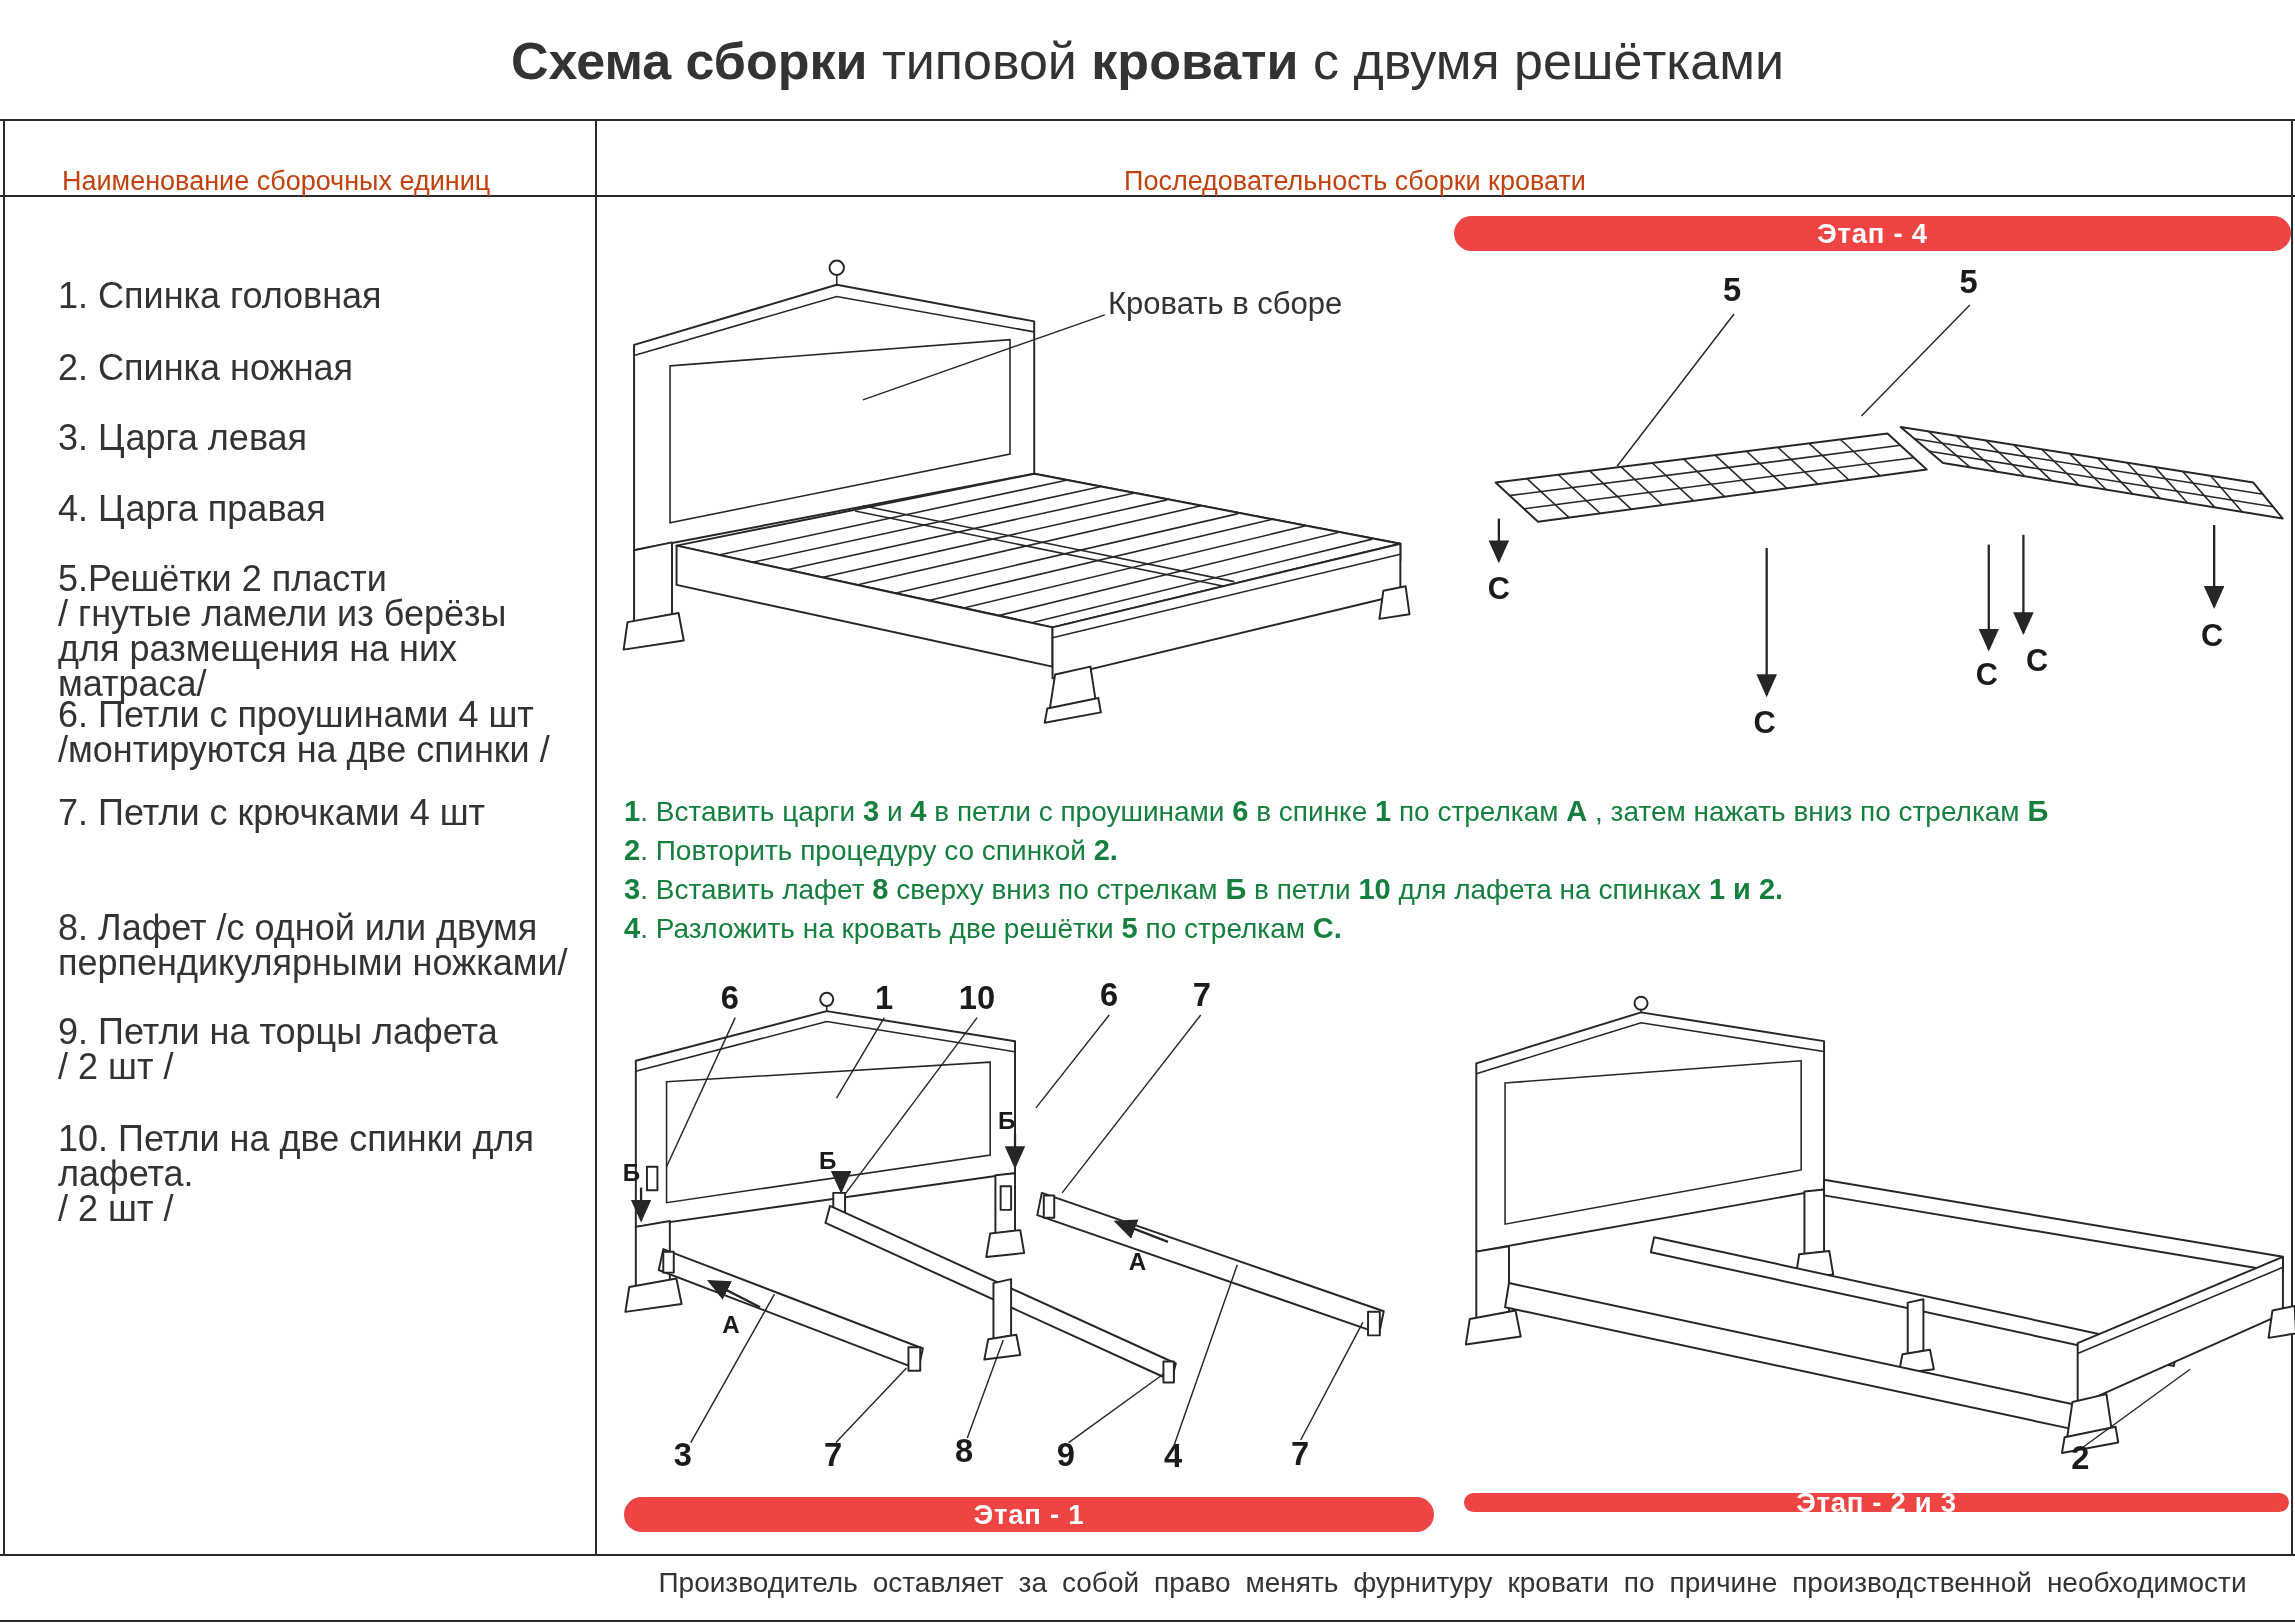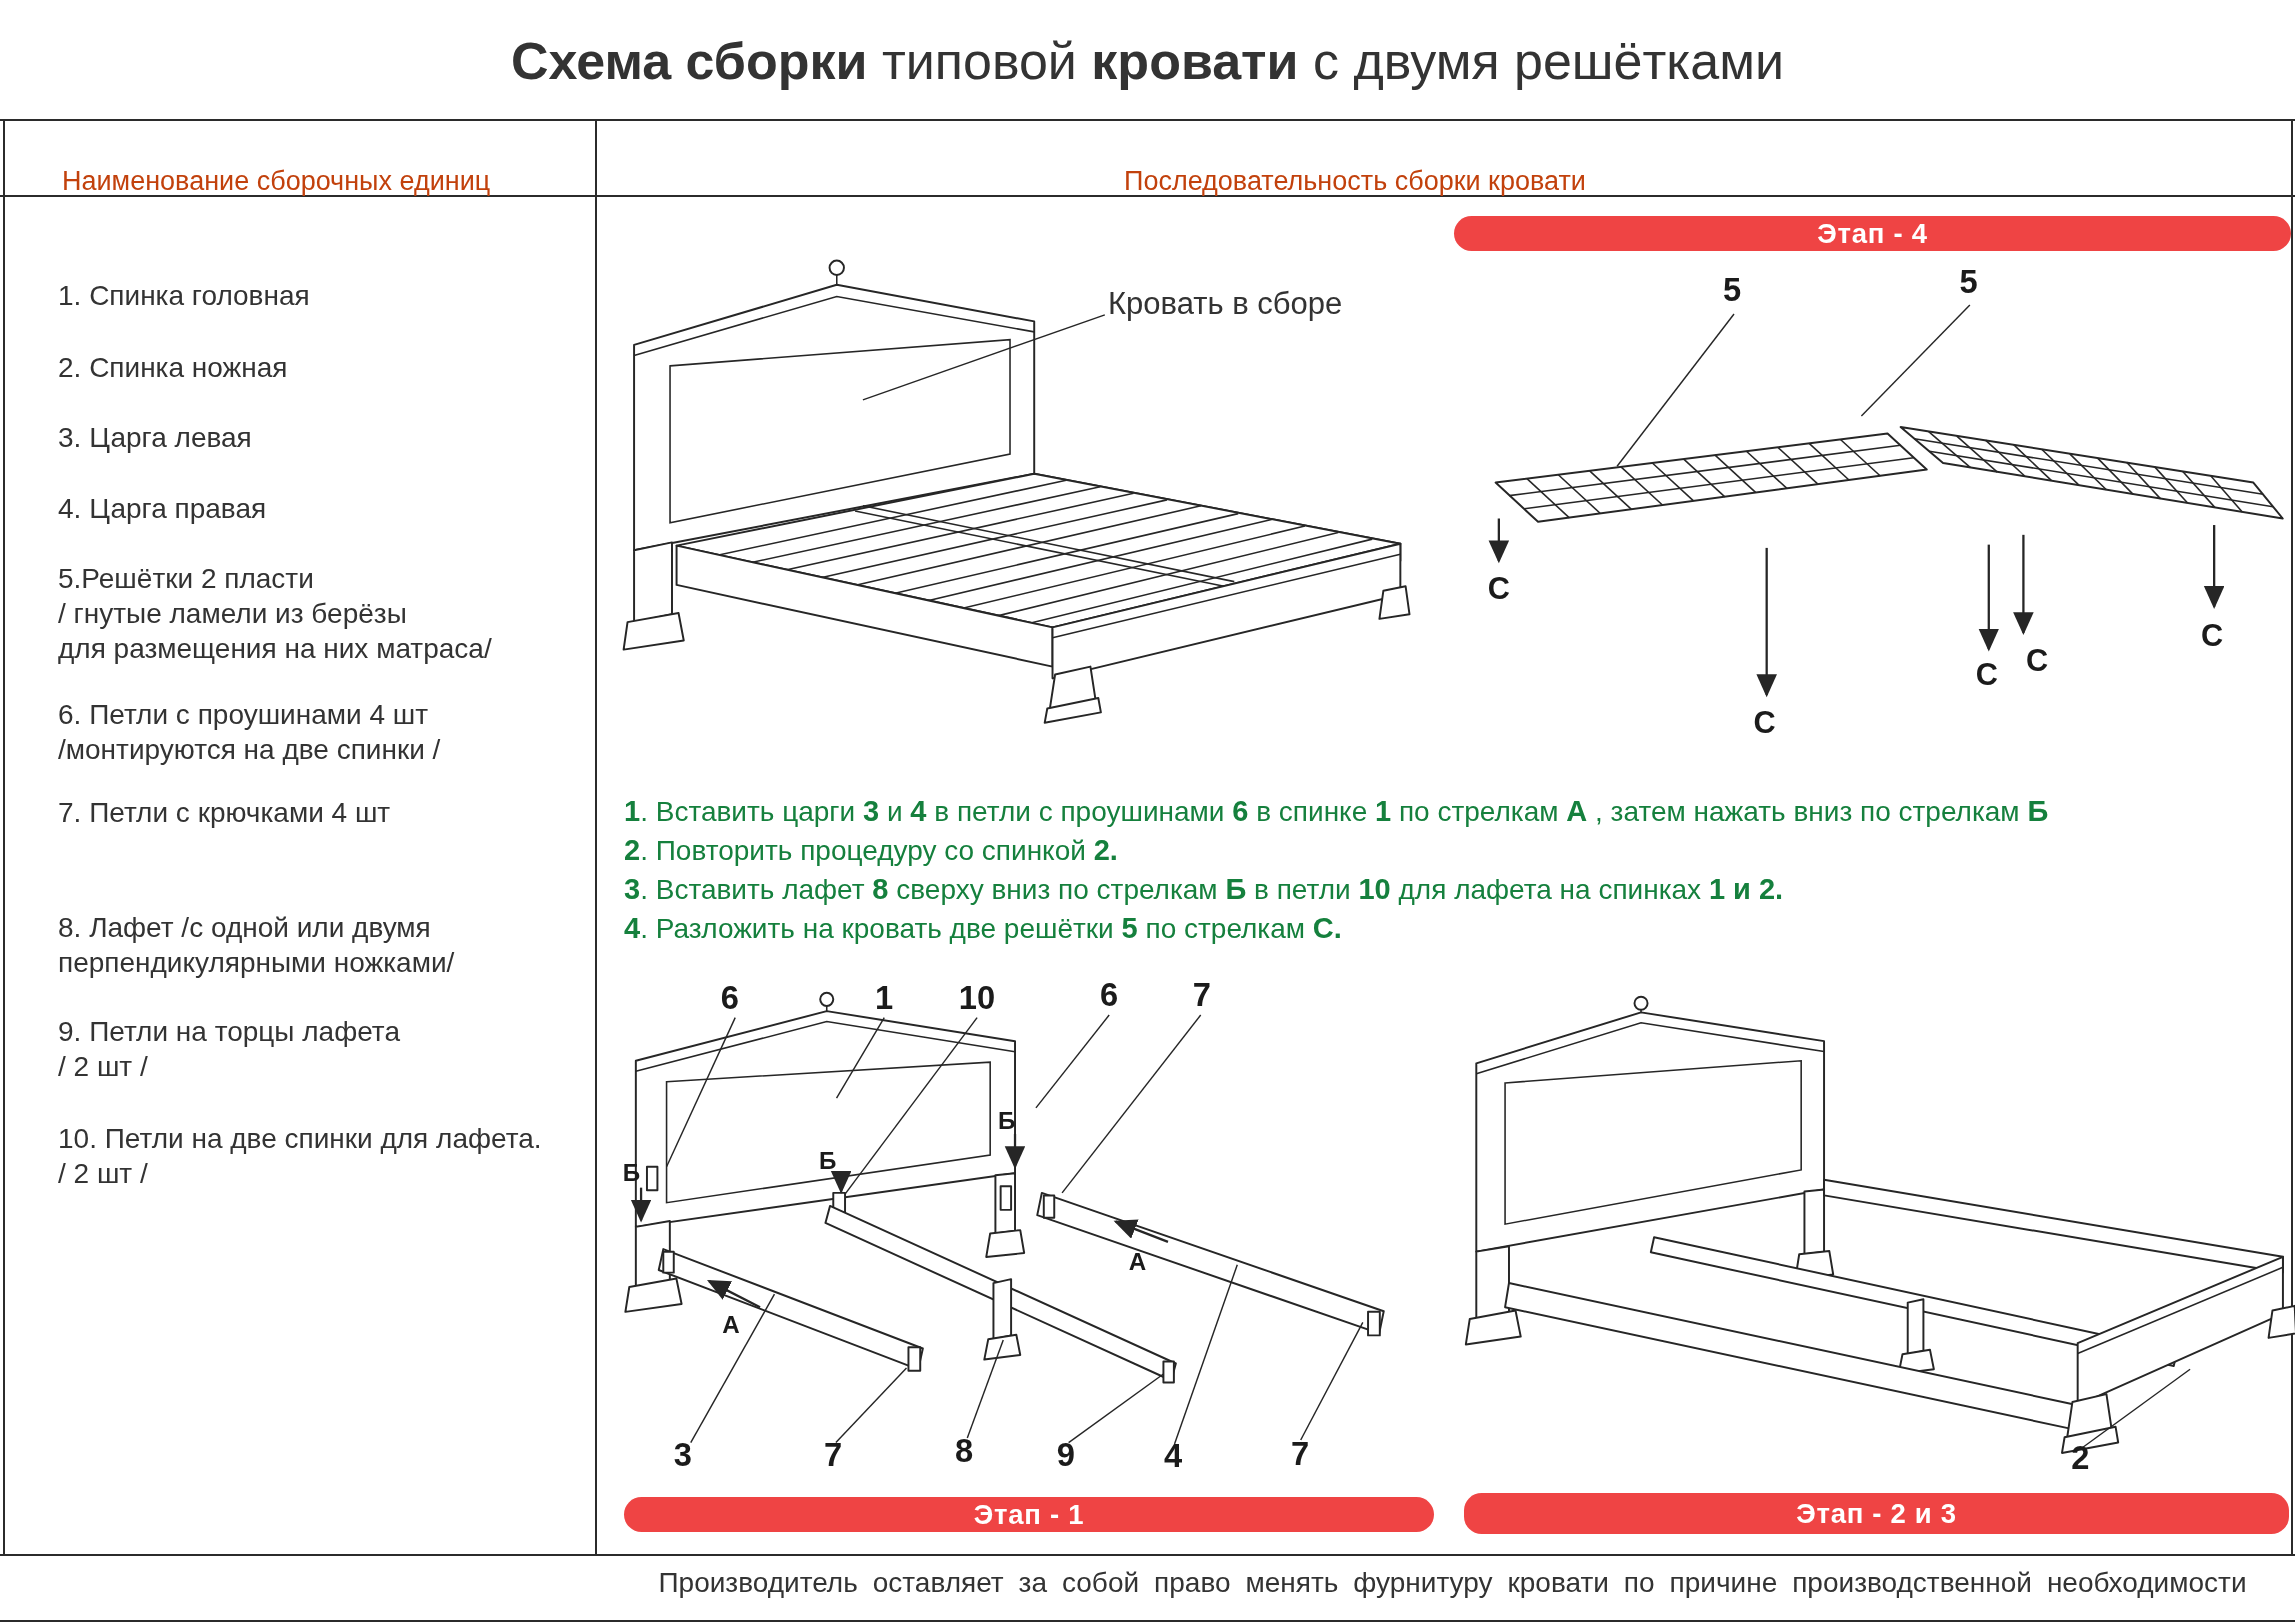--- a/index.html
+++ b/index.html
@@ -2,21 +2,21 @@
 <html style="font-size:10.5px"><head>
 <meta charset="utf-8">
 <style>
   html,body{margin:0;padding:0;}
   body{width:2295px;height:1624px;background:#ffffff;font-family:"Liberation Sans",sans-serif;color:#2e2e2e;position:relative;overflow:hidden;}
   .hline{position:absolute;height:2px;background:#2b2b2b;}
   .vline{position:absolute;width:2px;background:#2b2b2b;}
   .title{position:absolute;top:31px;left:0;width:100%;text-align:center;font-size:52px;color:#333;}
   .title .b{font-weight:bold;}
   .colhdr{position:absolute;font-size:27px;color:#c2410c;white-space:nowrap;margin-top:17px;}
-  .part-item{position:absolute;left:58px;font-size:28px;line-height:35px;color:#333;width:536px;}
+  .part-item{position:absolute;left:58px;font-size:36px;line-height:35px;color:#333;width:536px;}
   .banner{position:absolute;background:#ef4444;border-radius:17.6px;color:#fff;font-weight:bold;font-size:27.5px;display:flex;align-items:center;justify-content:center;letter-spacing:0.7px;}
   .instr{position:absolute;left:624px;top:792px;font-size:28px;line-height:39px;color:#15803d;white-space:nowrap;}
   .instr .bseg{font-weight:bold;font-size:29px;}
   .bedlabel{position:absolute;left:1108px;top:286px;font-size:31px;color:#333;white-space:nowrap;}
   .footer{position:absolute;left:621px;top:1567px;width:1663px;text-align:center;font-size:28px;word-spacing:7.2px;color:#333;}
   svg{position:absolute;}
   svg .part{fill:#ffffff;stroke:#262626;stroke-width:3;stroke-linejoin:round;}
   svg .ln{fill:none;stroke:#262626;stroke-width:2.4;}
   svg .lead{fill:none;stroke:#262626;stroke-width:2.2;}
   svg .arrow{fill:none;stroke:#262626;stroke-width:3.5;}
@@ -285,18 +285,18 @@
     <g>
       <polygon class="part" points="948,560 1262,428 1262,515 948,655"></polygon>
       <line class="ln" x1="948" y1="576" x2="1262" y2="444"></line>
       <polygon class="part" points="940,650 992,638 1000,692 932,704"></polygon>
       <polygon class="part" points="928,704 1006,688 1010,712 924,728"></polygon>
       <polygon class="part" points="1246,510 1280,503 1282,545 1240,552"></polygon>
     </g>
     <line class="lead" x1="955" y1="720" x2="1120" y2="600"></line>
     <text class="num" x="938" y="752">2</text>
   </svg>
-  <div class="banner" style="left:1464px;top:1493px;width:825px;height:41px;">Этап -  2 и 3</div>
+  <div class="banner" style="left:1464px;top:1493px;width:825px;height:19px;">Этап -  2 и 3</div>
 
   <div class="footer">Производитель  оставляет  за  собой  право  менять  фурнитуру  кровати  по  причине производственной необходимости</div>
 
 </div>
 
 
 </body></html>

